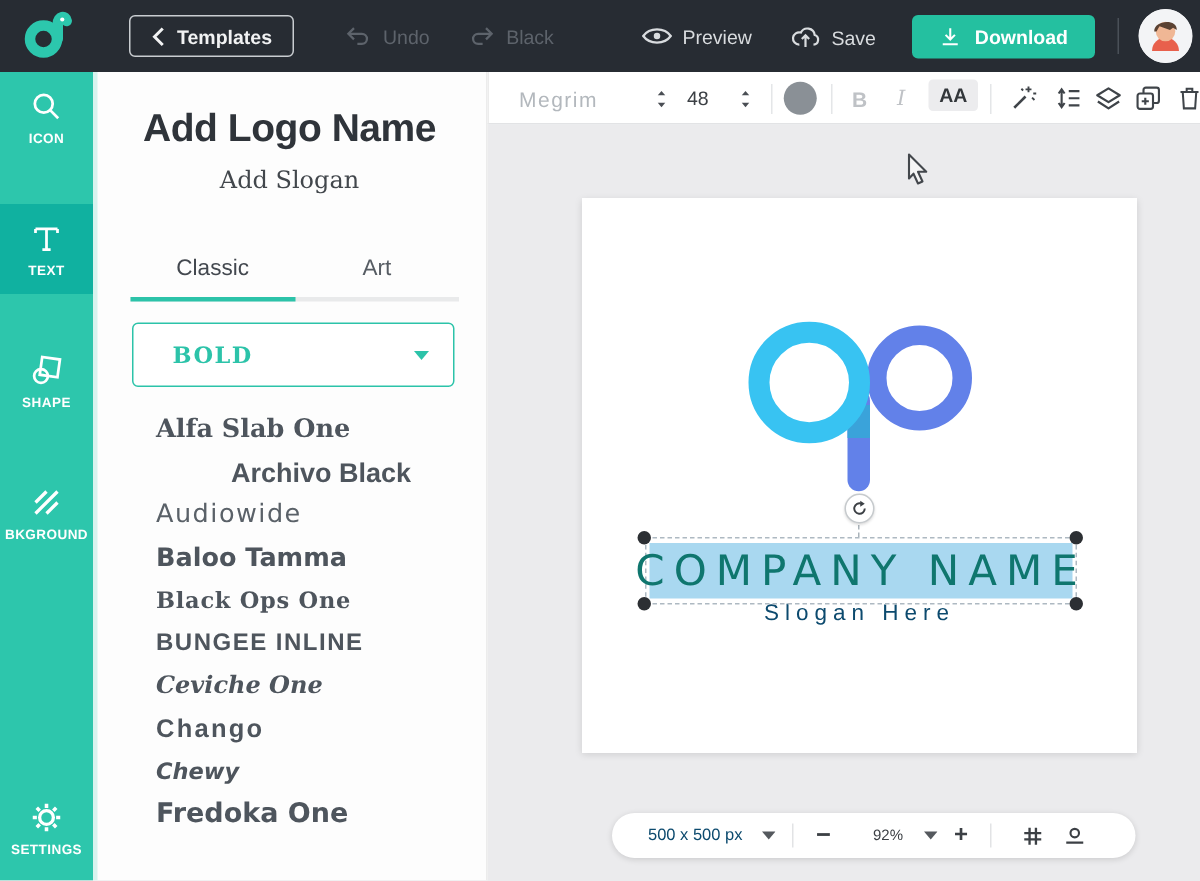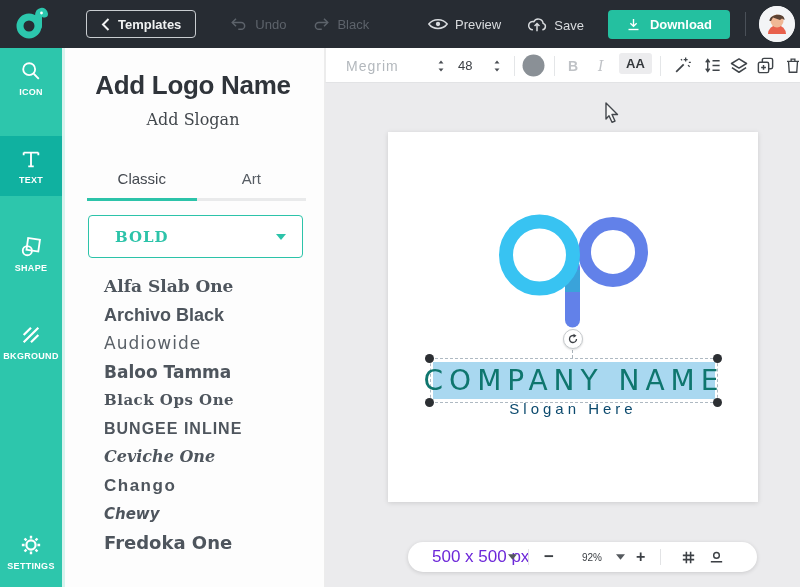--- a/index.html
+++ b/index.html
@@ -48,21 +48,21 @@
   .tab-track { position:absolute; top:150px; left:25px; width:219px; height:3px; background:#e9eaeb; }
   .tab-track .active-seg { position:absolute; left:0; top:0; width:110px; height:3px; background:#2cc3a9; }
   .cat-dd { position:absolute; top:167px; left:26px; width:215px; height:43px; border:1px solid #2cc3a9; border-radius:4px;
     background:#fff; display:flex; align-items:center; cursor:pointer; }
   .cat-dd-label { margin-left:26px; font-family:"DejaVu Serif", serif; font-weight:bold; font-size:15px;
     letter-spacing:1px; color:#2cc3a9; }
   .cat-dd-caret { position:absolute; right:16px; }
   .font-list { position:absolute; top:224px; left:0; width:100%; list-style:none; }
   .font-item { height:28.5px; line-height:28.5px; padding-left:42px; color:#4e555d; cursor:pointer; white-space:nowrap; }
   .f0 { font-family:"DejaVu Serif", serif; font-weight:900; font-size:17px; }
-  .f1 { font-family:"Liberation Sans", sans-serif; font-weight:900; font-size:18px; }
+  .f1 { font-family:"Liberation Sans", sans-serif; font-weight:900; font-size:18px;text-align:center; }
   .f2 { font-family:"DejaVu Sans", sans-serif; font-size:17px; letter-spacing:1px; color:#5a6168; }
   .f3 { font-family:"DejaVu Sans", sans-serif; font-weight:bold; font-size:17px; }
   .f4 { font-family:"DejaVu Serif", serif; font-weight:bold; font-size:15px; letter-spacing:.5px; }
   .f5 { font-family:"Liberation Sans", sans-serif; font-weight:900; font-size:16px; letter-spacing:1px; }
   .f6 { font-family:"Liberation Sans", sans-serif; font-weight:900; font-size:16px; letter-spacing:1px;
         color:#878d94; text-shadow:1.5px 1.5px 0 #d6d9dc; }
   .f7 { font-family:"DejaVu Serif", serif; font-weight:bold; font-style:italic; font-size:16px; }
   .f8 { font-family:"Liberation Sans", sans-serif; font-weight:900; font-size:17px; letter-spacing:1.5px; }
   .f9 { font-family:"DejaVu Sans", sans-serif; font-weight:bold; font-style:italic; font-size:15px; }
   .f10 { font-family:"DejaVu Sans", sans-serif; font-weight:bold; font-size:18px; }
@@ -105,21 +105,21 @@
   .handle { position:absolute; width:9px; height:9px; border-radius:50%; background:#2c2f33; z-index:5; cursor:nwse-resize; }
   .h-tl { left:37px; top:222px; } .h-tr { left:325px; top:222px; }
   .h-bl { left:37px; top:266px; } .h-br { left:325px; top:266px; }
   .slogan-text { position:absolute; left:0; top:268px; width:100%; text-align:center;
     font-size:15px; letter-spacing:4px; color:#0c4a6e; cursor:pointer; }
 
   
   .bottombar { position:absolute; left:83px; top:459px; width:349px; height:30px; background:#fff;
     border-radius:15px; box-shadow:0 1px 4px rgba(0,0,0,.14); z-index:6; }
   .bottombar > * { position:absolute; top:0; height:30px; display:flex; align-items:center; }
-  .bb-size { left:24px; font-size:17px; color:#6d28d9; cursor:pointer; }
+  .bb-size { left:24px; font-size:11px; color:#0c4a6e; cursor:pointer; }
   .bb-caret1 { left:100px; cursor:pointer; }
   .bb-div1 { left:120px; } .bb-div2 { left:252px; }
   .bb-div1, .bb-div2 { width:1px; height:16px; top:7px; background:#e2e3e5; }
   .bb-minus { left:136px; font-size:17px; font-weight:bold; color:#3c4045; cursor:pointer; }
   .bb-zoom { left:163px; width:42px; justify-content:center; font-size:10px; color:#3c4045; }
   .bb-caret2 { left:208px; cursor:pointer; }
   .bb-plus { left:228px; font-size:16px; font-weight:bold; color:#3c4045; cursor:pointer; }
   .bb-grid { left:272px; color:#3c4045; cursor:pointer; }
   .bb-pos { left:300px; color:#3c4045; cursor:pointer; }
 

